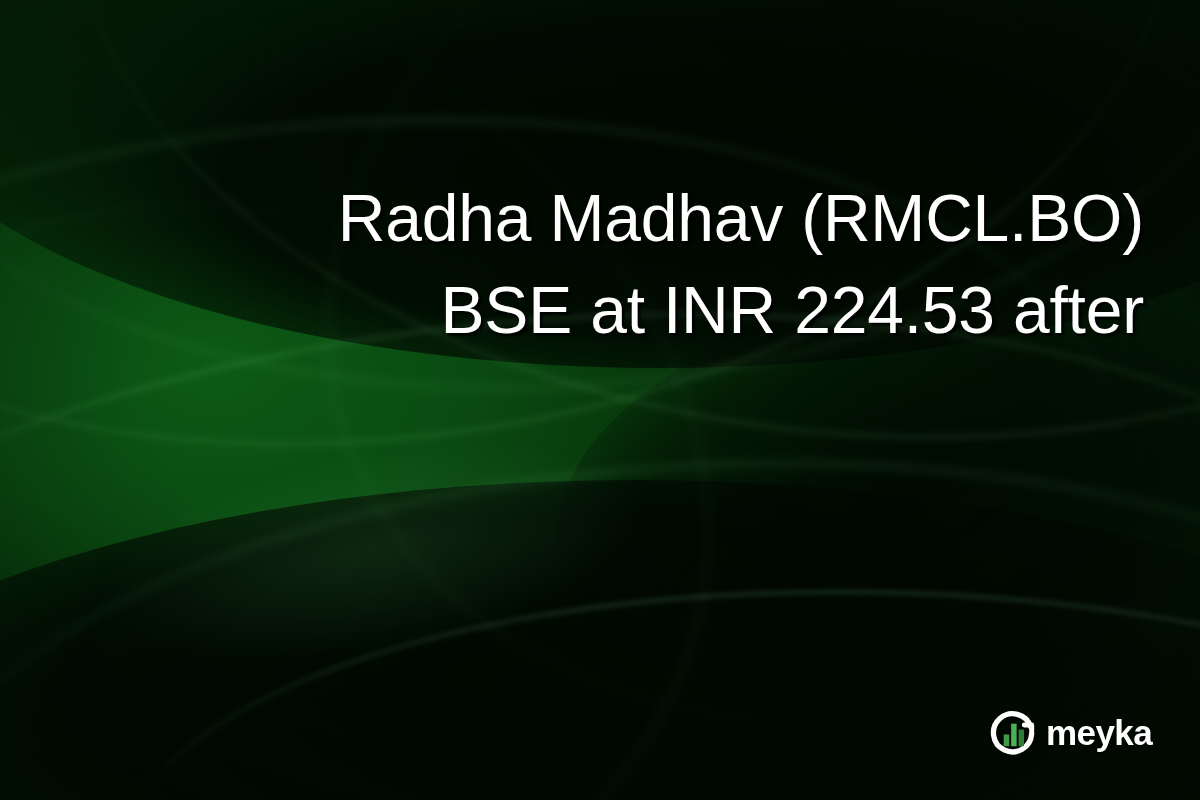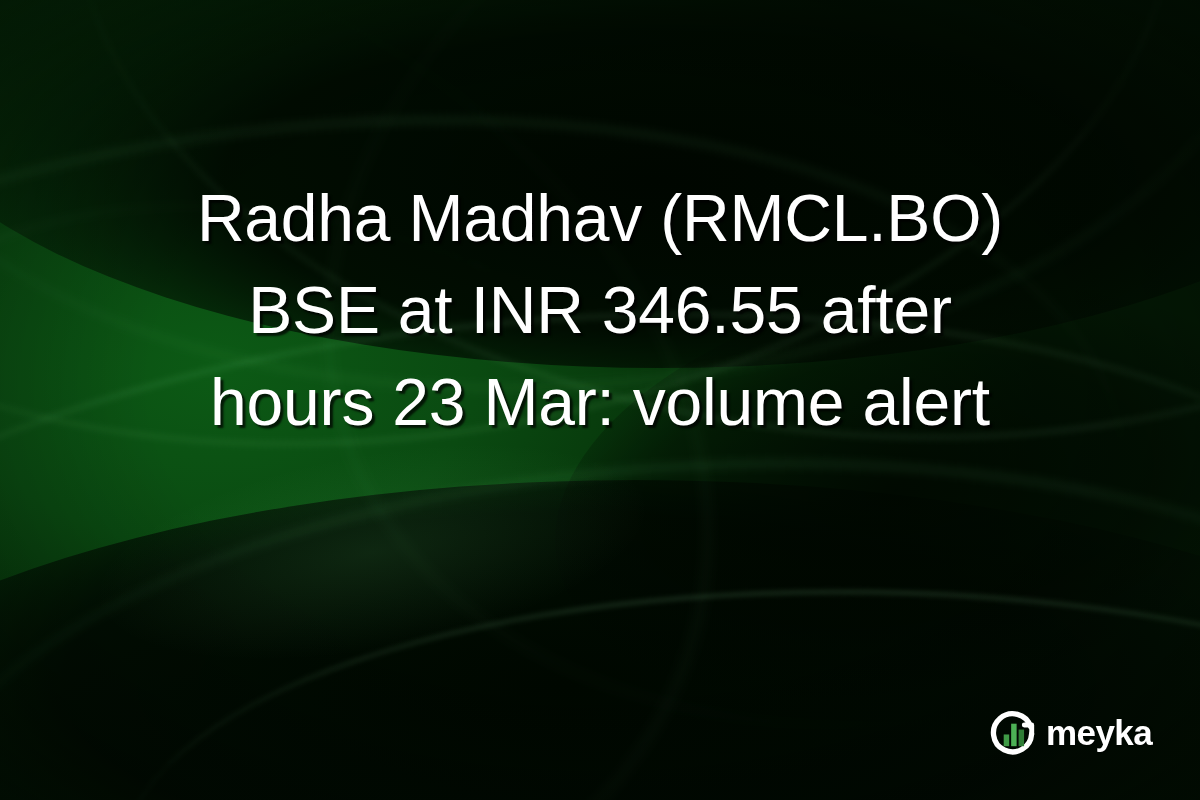--- a/index.html
+++ b/index.html
@@ -180,20 +180,21 @@
   }
   .headline-line {
     display: block;
     color: #ffffff;
     font-size: 66px;
     line-height: 92px;
     font-weight: 400;
     letter-spacing: -0.2px;
     white-space: nowrap;
     text-shadow: 3px 3px 2px rgba(0,0,0,0.72);
+    text-align: right;
   }
 
   
   .logo {
     position: absolute;
     right: 48px;
     bottom: 44px;
     display: flex;
     align-items: center;
     gap: 9px;
@@ -231,22 +232,21 @@
   <div class="glow-mid"></div>
   <div class="wave w4"></div>
   <div class="wave w5"></div>
   <div class="wave w10"></div>
   <div class="wave w6"></div>
   <div class="wave w7"></div>
   <div class="vignette"></div>
 
   <div class="headline">
     <span class="headline-line">Radha Madhav (RMCL.BO)</span>
-    <span class="headline-line">BSE at INR 346.55 after</span>
-    <span class="headline-line">hours 23 Mar: volume alert</span>
+    <span class="headline-line">BSE at INR 224.53 after</span>
   </div>
 
   <div class="logo">
     <svg class="logo-mark" viewBox="0 0 48 48" aria-hidden="true">
       <path d="M41.5 18.0 A19.5 19.5 0 1 0 42.5 25.5" fill="none" stroke="#ffffff" stroke-width="5.4" stroke-linecap="round"></path>
       <path d="M42.6 25.8 L42.6 16.4 L35.0 16.4" fill="none" stroke="#ffffff" stroke-width="5.0" stroke-linecap="round" stroke-linejoin="round"></path>
       <rect x="14.0" y="26.0" width="5.6" height="12.0" fill="#3f9b46"></rect>
       <rect x="21.6" y="15.0" width="5.6" height="23.0" fill="#4cb155"></rect>
       <rect x="29.2" y="21.0" width="5.6" height="17.0" fill="#2f7d36"></rect>
     </svg>

